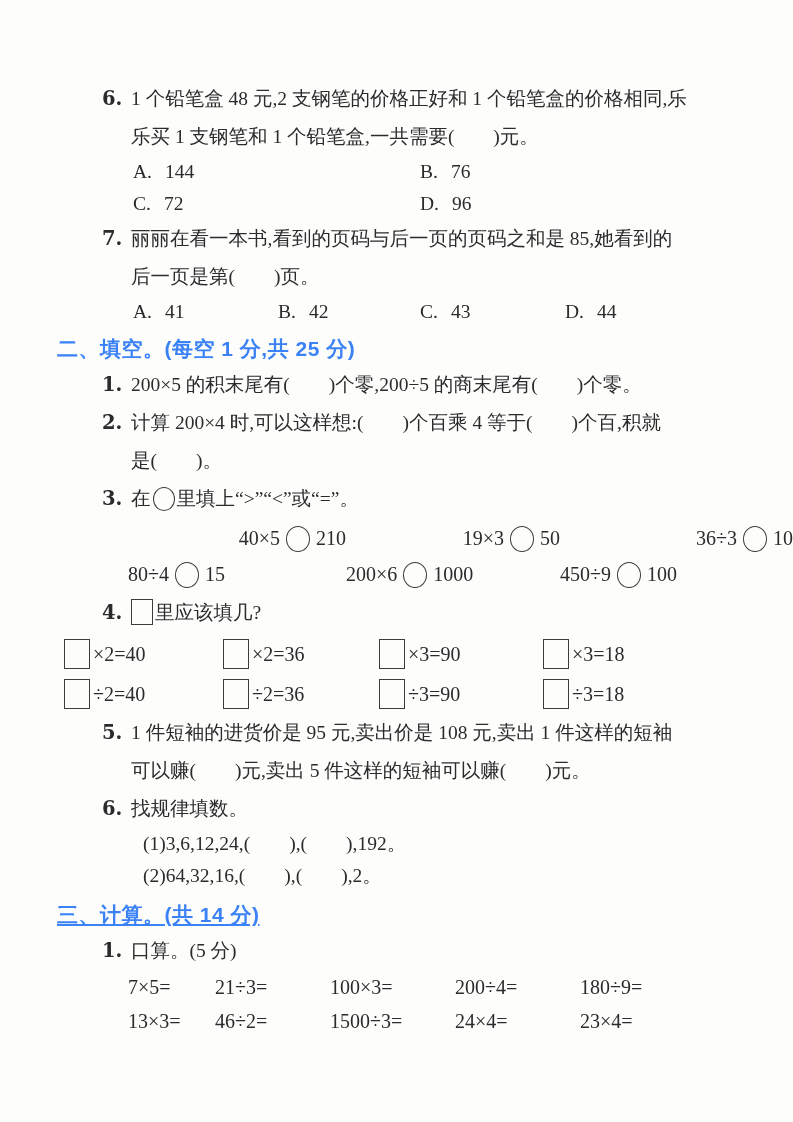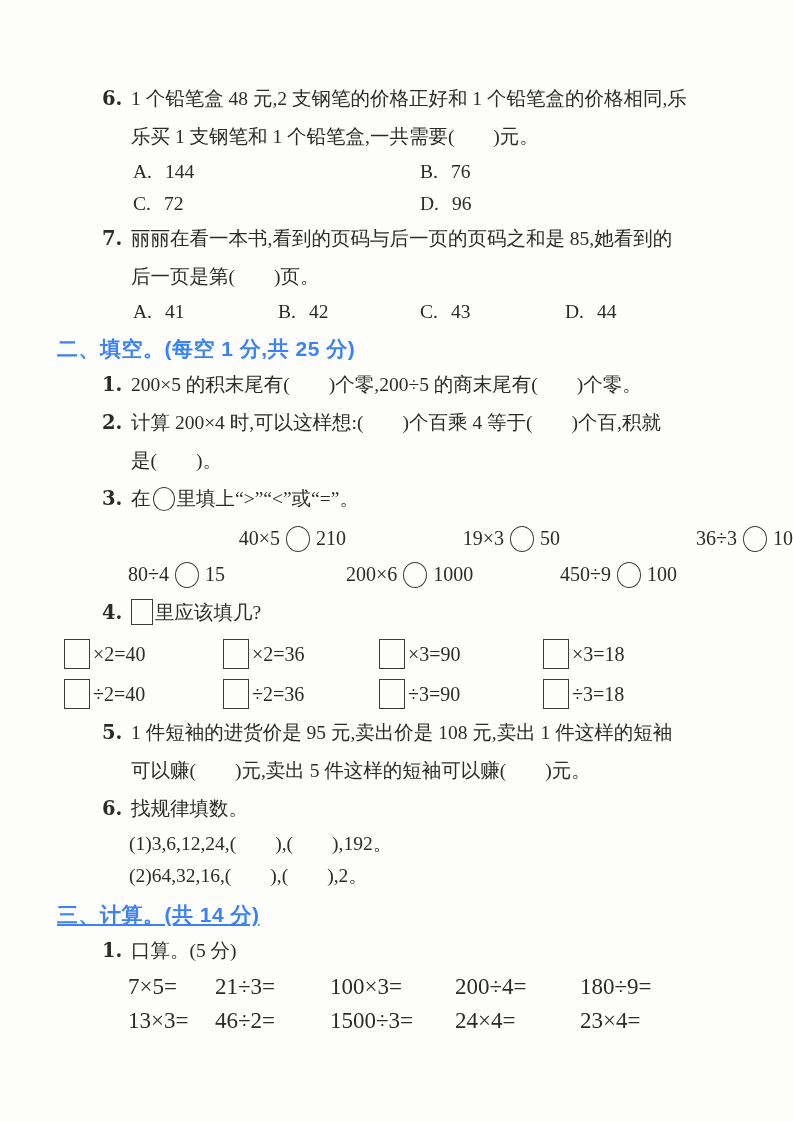--- a/index.html
+++ b/index.html
@@ -87,28 +87,28 @@
     margin-right:3px;
     box-sizing:border-box;
     background:#fdfdfc;
   }
   .bbox.inline{width:22px;height:26px;vertical-align:-6px;margin-right:2px;}
   .q4head{height:42px;line-height:42px;}
   
   .seq-line{
     padding-left:129px;
     font-size:19.5px;
-    height:32px;line-height:32px;
+    height:32px;line-height:32px;margin-left:14px;
   }
   
   .oral-row{
     display:grid;
     grid-template-columns:87px 115px 125px 125px auto;
     padding-left:128px;
-    font-size:23px;
+    font-size:20px;
     height:34px;line-height:34px;
   }
 </style>
 </head>
 <body>
 
 <div class="page">
 
   <section>
     <div class="qline">

